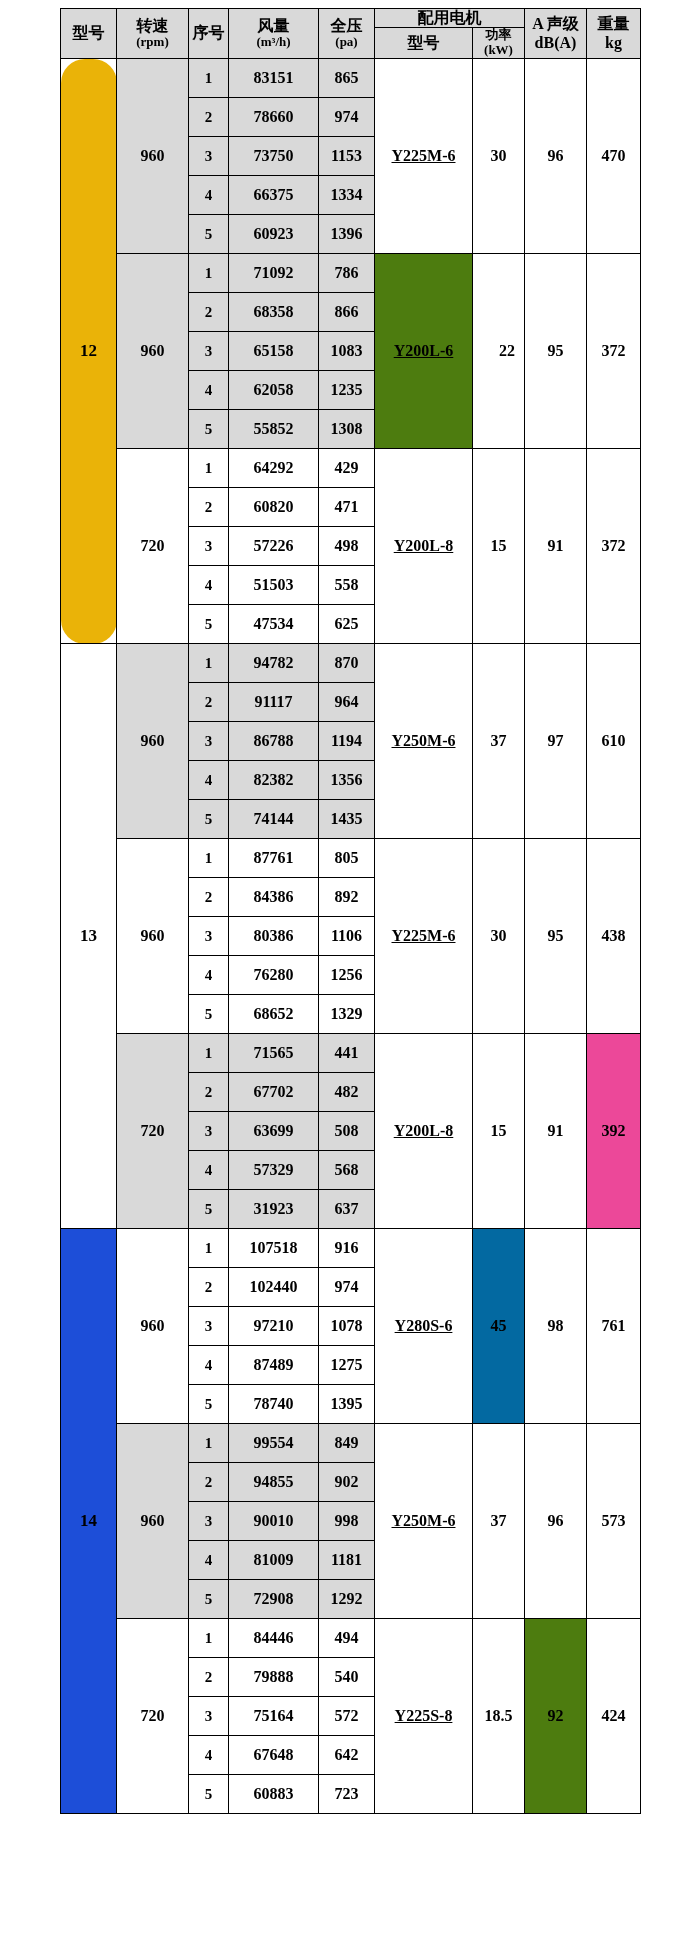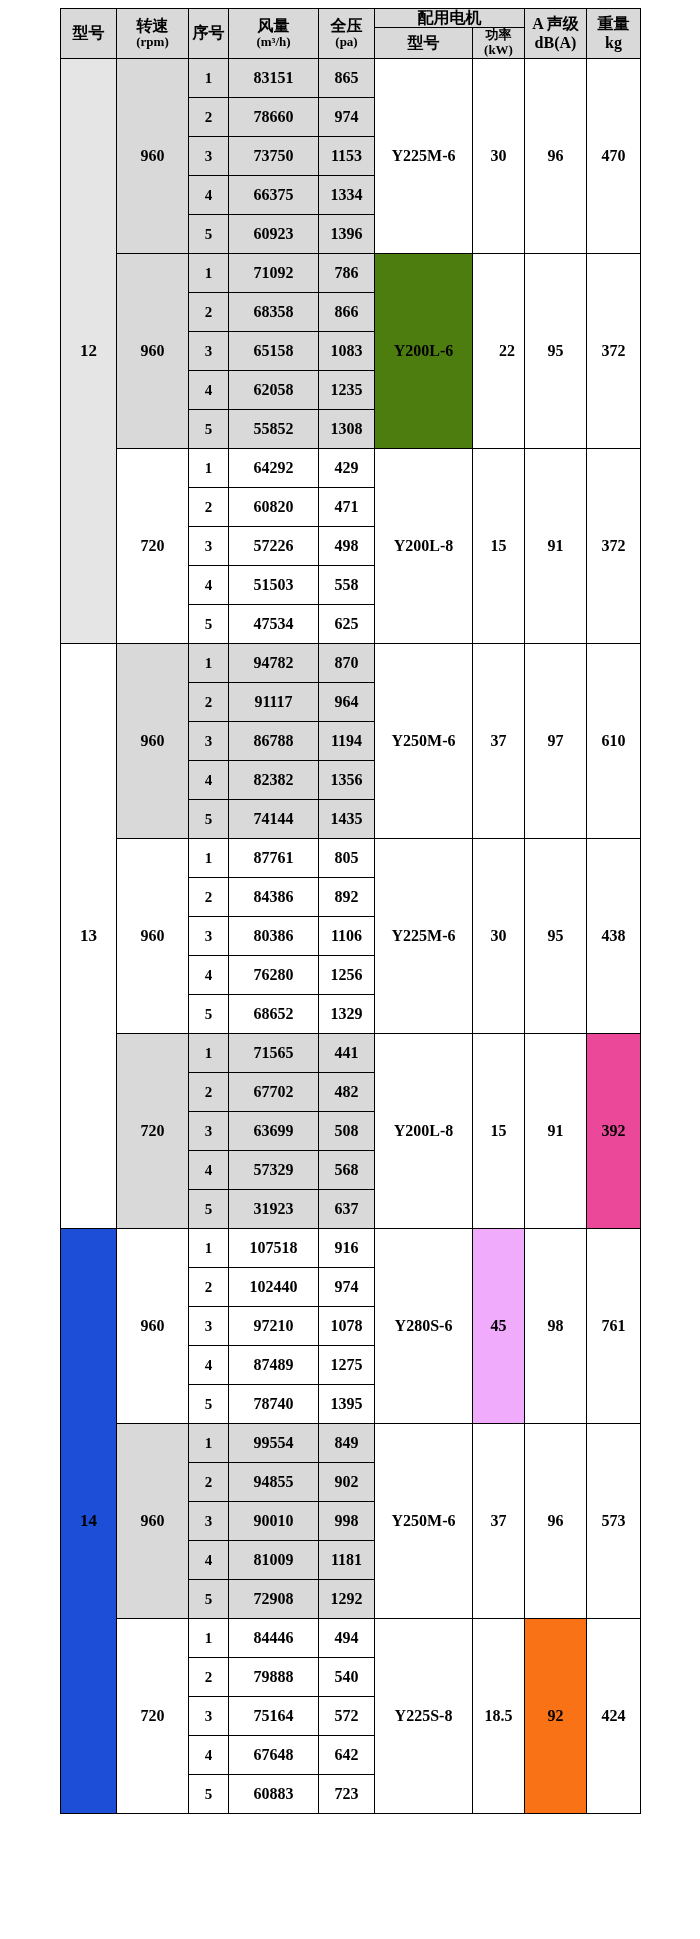--- a/index.html
+++ b/index.html
@@ -66,20 +66,21 @@
   }
   tr.plain td {
     background: #ffffff;
   }
   td.model-cell {
     font-size: 17px;
   }
   td.mtype-cell {
     font-size: 16px;
     white-space: nowrap;
+    text-decoration: underline;
   }
   td.seq-cell {
     font-size: 15px;
   }
 </style>
 </head>
 <body>
 
 <div id="sheet">
   <table class="spec">
@@ -127,21 +128,21 @@
       <tr>
         <td class="hdr-main">型号</td>
         <td class="hdr-two-line">
           <div class="hdr-sub">功率</div>
           <div class="hdr-sub">(kW)</div>
         </td>
       </tr>
     </thead>
     <tbody id="tbody">
         <tr class="shaded">
-          <td class="body-cell model-cell" rowspan="15" style="background: #e5e5e5;">12</td>
+          <td class="body-cell model-cell" rowspan="15" style="background: #eab308; border-radius: 24px;">12</td>
           <td class="body-cell" rowspan="5">960</td>
           <td class="body-cell seq-cell">1</td>
           <td class="body-cell">83151</td>
           <td class="body-cell">865</td>
           <td class="body-cell mtype-cell" rowspan="5" style="background: rgb(255, 255, 255);">Y225M-6</td>
           <td class="body-cell" rowspan="5" style="background: rgb(255, 255, 255);">30</td>
           <td class="body-cell" rowspan="5" style="background: rgb(255, 255, 255);">96</td>
           <td class="body-cell" rowspan="5" style="background: rgb(255, 255, 255);">470</td>
         </tr>
         <tr class="shaded">
@@ -315,21 +316,21 @@
           <td class="body-cell">31923</td>
           <td class="body-cell">637</td>
         </tr>
         <tr class="plain">
           <td class="body-cell model-cell" rowspan="15" style="background: #1d4ed8;">14</td>
           <td class="body-cell" rowspan="5">960</td>
           <td class="body-cell seq-cell">1</td>
           <td class="body-cell">107518</td>
           <td class="body-cell">916</td>
           <td class="body-cell mtype-cell" rowspan="5" style="background: rgb(255, 255, 255); margin-left: 34px;">Y280S-6</td>
-          <td class="body-cell" rowspan="5" style="background: #f0abfc; margin-left: 43px;">45</td>
+          <td class="body-cell" rowspan="5" style="background: #0369a1; margin-left: 43px;">45</td>
           <td class="body-cell" rowspan="5" style="background: rgb(255, 255, 255);">98</td>
           <td class="body-cell" rowspan="5" style="background: rgb(255, 255, 255);">761</td>
         </tr>
         <tr class="plain">
           <td class="body-cell seq-cell">2</td>
           <td class="body-cell">102440</td>
           <td class="body-cell">974</td>
         </tr>
         <tr class="plain">
           <td class="body-cell seq-cell">3</td>
@@ -376,21 +377,21 @@
           <td class="body-cell">72908</td>
           <td class="body-cell">1292</td>
         </tr>
         <tr class="plain">
           <td class="body-cell" rowspan="5">720</td>
           <td class="body-cell seq-cell">1</td>
           <td class="body-cell">84446</td>
           <td class="body-cell">494</td>
           <td class="body-cell mtype-cell" rowspan="5" style="background: rgb(255, 255, 255);">Y225S-8</td>
           <td class="body-cell" rowspan="5" style="background: rgb(255, 255, 255);">18.5</td>
-          <td class="body-cell" rowspan="5" style="background: #f97316;">92</td>
+          <td class="body-cell" rowspan="5" style="background: #4d7c0f;">92</td>
           <td class="body-cell" rowspan="5" style="background: rgb(255, 255, 255);">424</td>
         </tr>
         <tr class="plain">
           <td class="body-cell seq-cell">2</td>
           <td class="body-cell">79888</td>
           <td class="body-cell">540</td>
         </tr>
         <tr class="plain">
           <td class="body-cell seq-cell">3</td>
           <td class="body-cell">75164</td>

